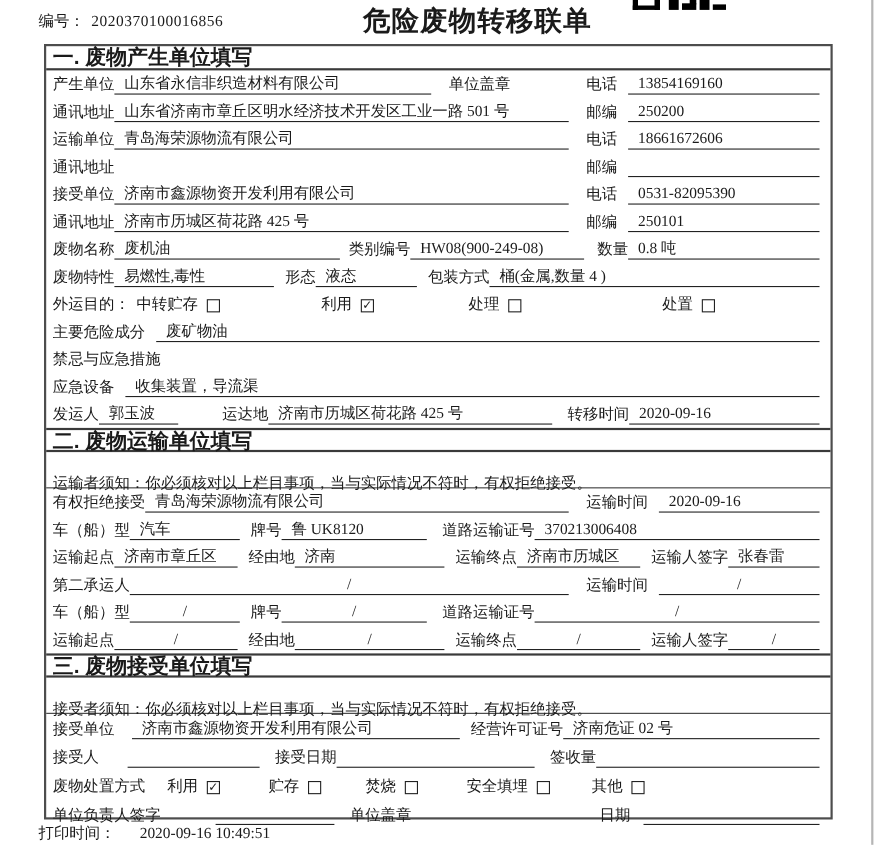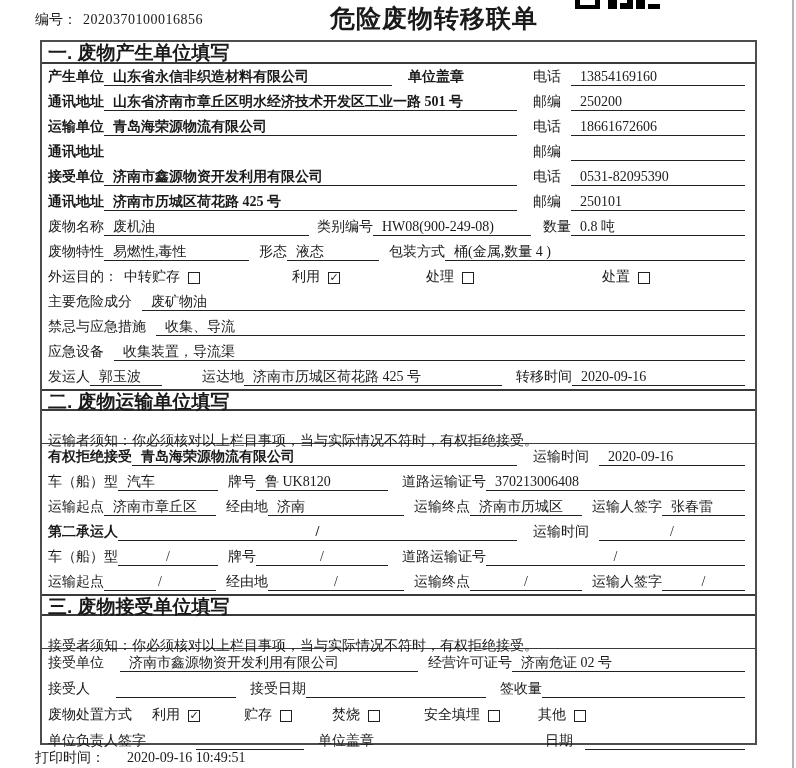--- a/index.html
+++ b/index.html
@@ -45,21 +45,21 @@
   .lbl { white-space:nowrap; flex:none; }
   .val {
     border-bottom:1px solid #222; padding-left:9px;
     white-space:nowrap; overflow:hidden; height:19px; line-height:19px;
   }
   .val.fill { flex:1 1 auto; }
   .val.ctr { text-align:center; padding-left:0; }
   .sp { flex:1 1 auto; }
   .rgroup { flex:none; width:212px; display:flex; align-items:flex-end; }
   .rgroup .lbl { margin-right:10px; }
-  .lgroup { flex:1 1 auto; display:flex; align-items:flex-end;font-weight:bold; }
+  .lgroup { flex:1 1 auto; display:flex; align-items:flex-end; }
   .cb {
     flex:none; display:inline-block; width:12px; height:12px;
     border:1.3px solid #222; margin:0 0 2px 8px;
     font-size:11px; line-height:10px; text-align:center;
     font-family:"DejaVu Sans",sans-serif;
   }
   .footer { position:absolute; left:35px; top:749px; white-space:nowrap; }
   .footer .num { margin-left:22px; }
 </style>
 </head>
@@ -183,21 +183,20 @@
     <span class="cb"></span>
   </div>
 
   <div class="row">
     <span class="lbl" style="margin-right:10px">主要危险成分</span>
     <span class="val fill">废矿物油</span>
   </div>
 
   <div class="row">
     <span class="lbl" style="margin-right:10px">禁忌与应急措施</span>
-    <span class="val fill">收集、导流</span>
   </div>
 
   <div class="row">
     <span class="lbl" style="margin-right:10px">应急设备</span>
     <span class="val fill">收集装置，导流渠</span>
   </div>
 
   <div class="row">
     <span class="lbl">发运人</span>
     <span class="val" style="width:72px">郭玉波</span>

